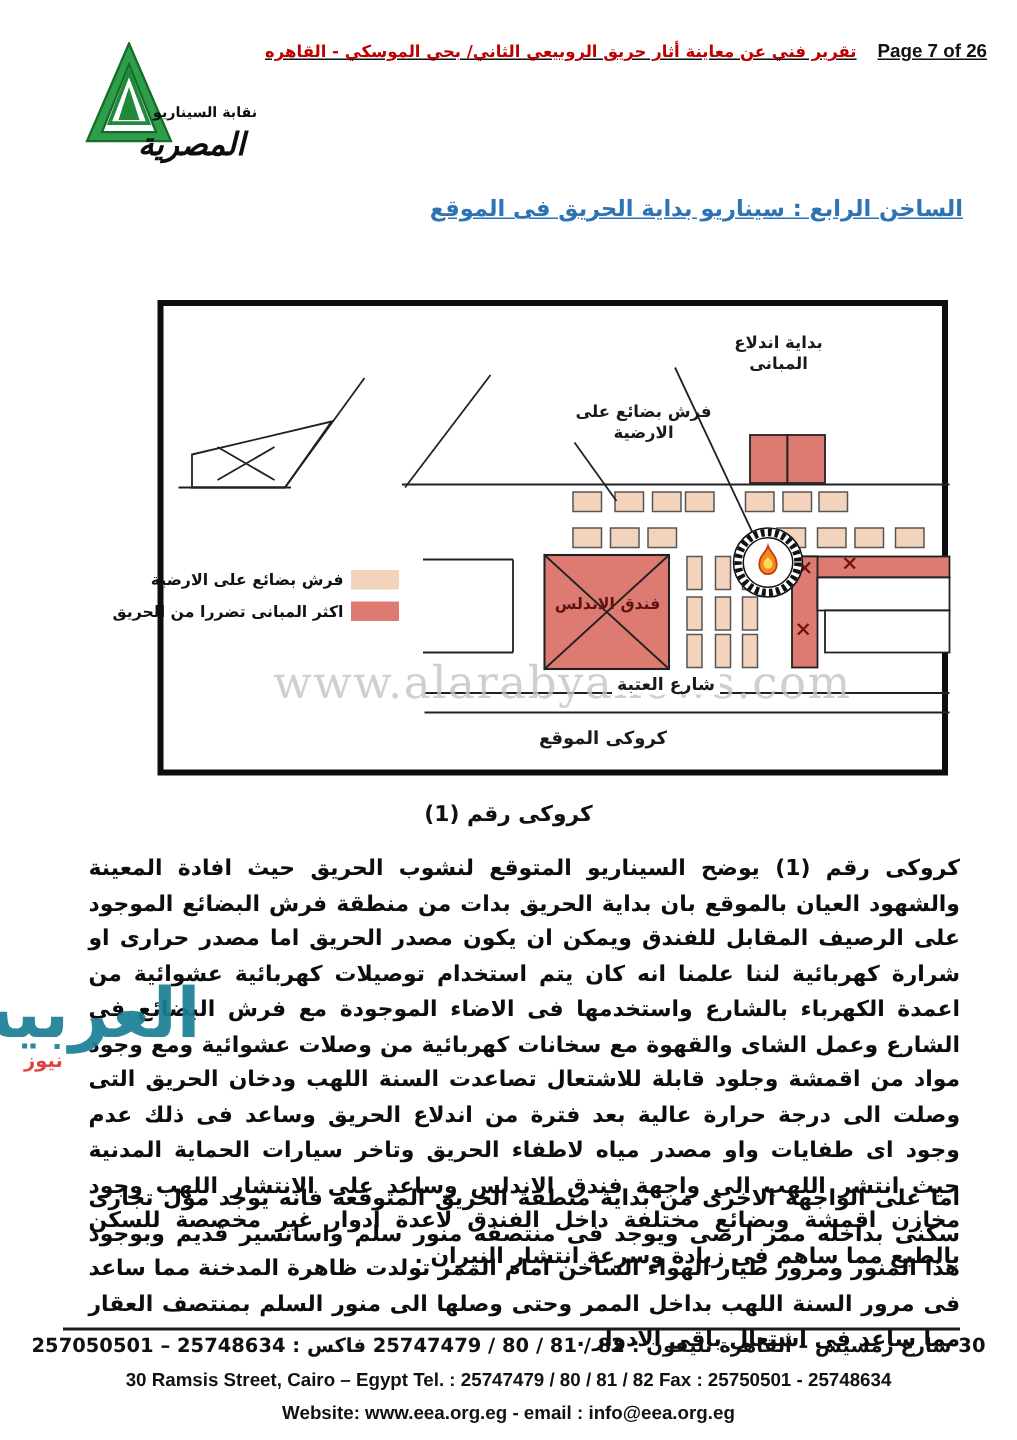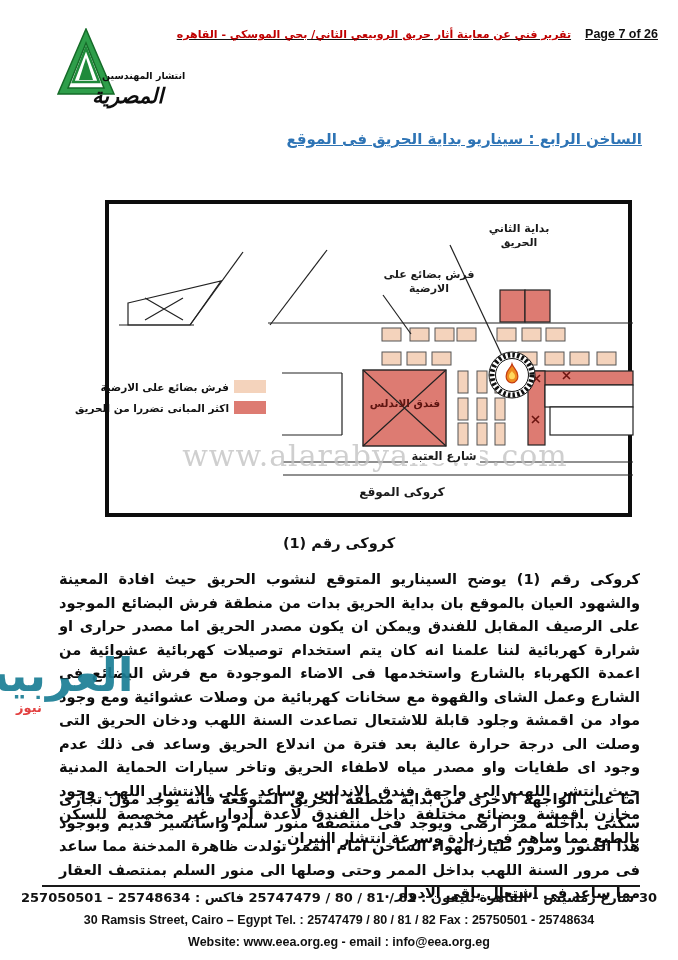--- a/index.html
+++ b/index.html
@@ -65,21 +65,21 @@
 <body>
 
 <div class="page">
 
   <div class="logo">
     <svg width="60" height="70" viewBox="0 0 60 70">
       <path d="M30,1 L58,66 L2,66 Z M30,15 L48,60 L12,60 Z" fill="#2E9E4A" fill-rule="evenodd" stroke="#156B28" stroke-width="1.5"></path>
       <path d="M30,20 L43,54 L17,54 Z" fill="none" stroke="#1F8A3A" stroke-width="2.5"></path>
       <path d="M30,30 L37,52 L23,52 Z" fill="#1F8A3A"></path>
     </svg>
-    <div class="logo-t1">انتشار المهندسين</div>
+    <div class="logo-t1">نقابة السيناريو</div>
     <div class="logo-t2">المصرية</div>
   </div>
 
   <div class="header-right">
     <span class="report-title">تقرير فني عن معاينة أثار حريق الروبيعي الثاني/ بحي الموسكي - القاهره</span>
     <span class="page-label">Page 7 of 26</span>
   </div>
 
   <div class="section-title">الساخن الرابع : سيناريو بداية الحريق فى الموقع</div>
 
@@ -153,21 +153,21 @@
           <path d="M8,8 C8.6,9.8 11,10.6 11,13 a3,3.2 0 1,1 -6,0 C5,10.6 7.4,9.4 8,8 Z" fill="#FFD95E"></path>
         </g>
       </g>
 
       <path d="M174,258 H524" stroke="#222" stroke-width="1.2"></path>
       <path d="M174,271 H524" stroke="#222" stroke-width="1.2"></path>
     </svg>
 
     <div class="wm-text">www.alarabyanews.com</div>
 
-    <div class="dlabel lbl-fire">بداية الثاني الحريق</div>
+    <div class="dlabel lbl-fire">بداية اندلاع المبانى</div>
     <div class="dlabel lbl-goods">فرش بضائع على الارضية</div>
     <div class="dlabel lbl-hotel">فندق الاندلس</div>
     <div class="dlabel lbl-street">شارع العتبة</div>
     <div class="dlabel lbl-sketch">كروكى الموقع</div>
 
     <div class="legend-row lg1">
       <span class="legend-label">فرش بضائع على الارضية</span>
       <span class="swatch sw1"></span>
     </div>
     <div class="legend-row lg2">

